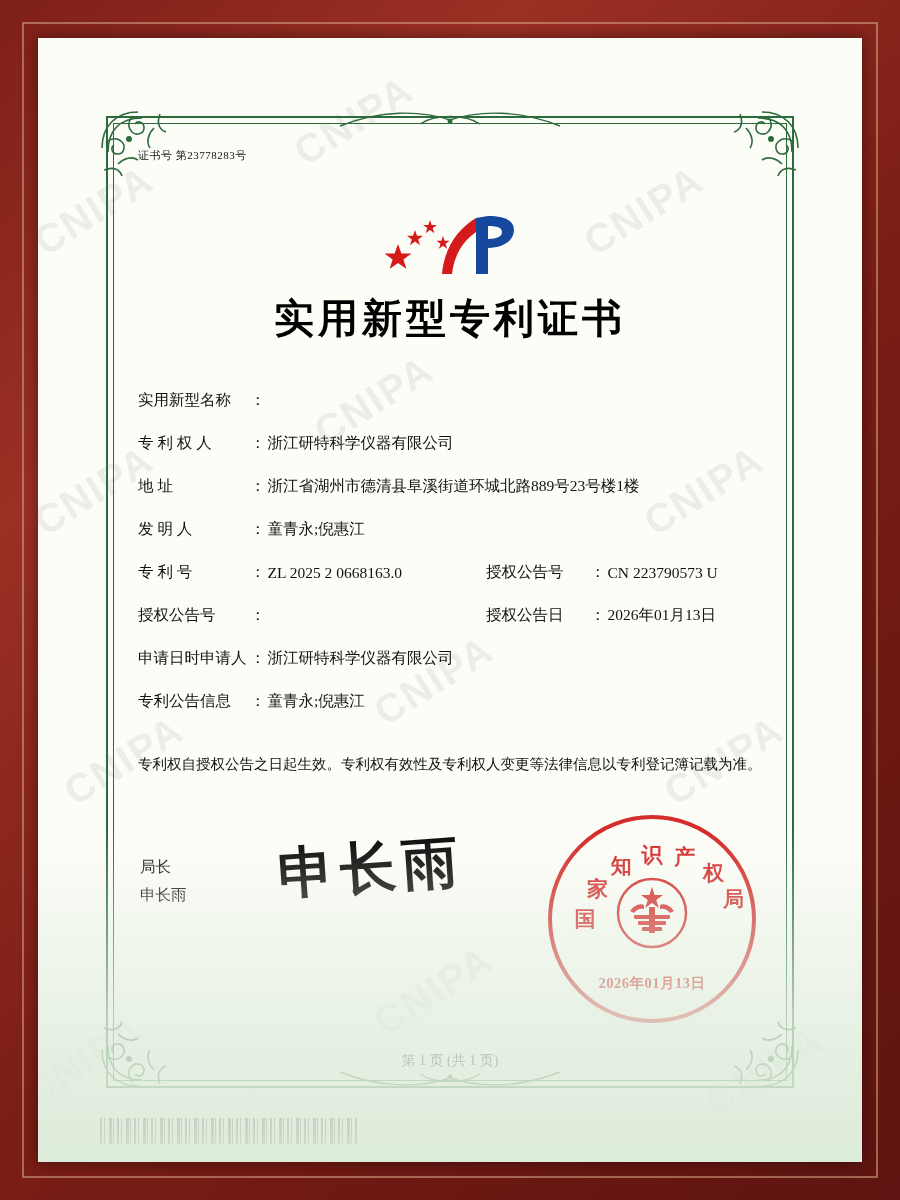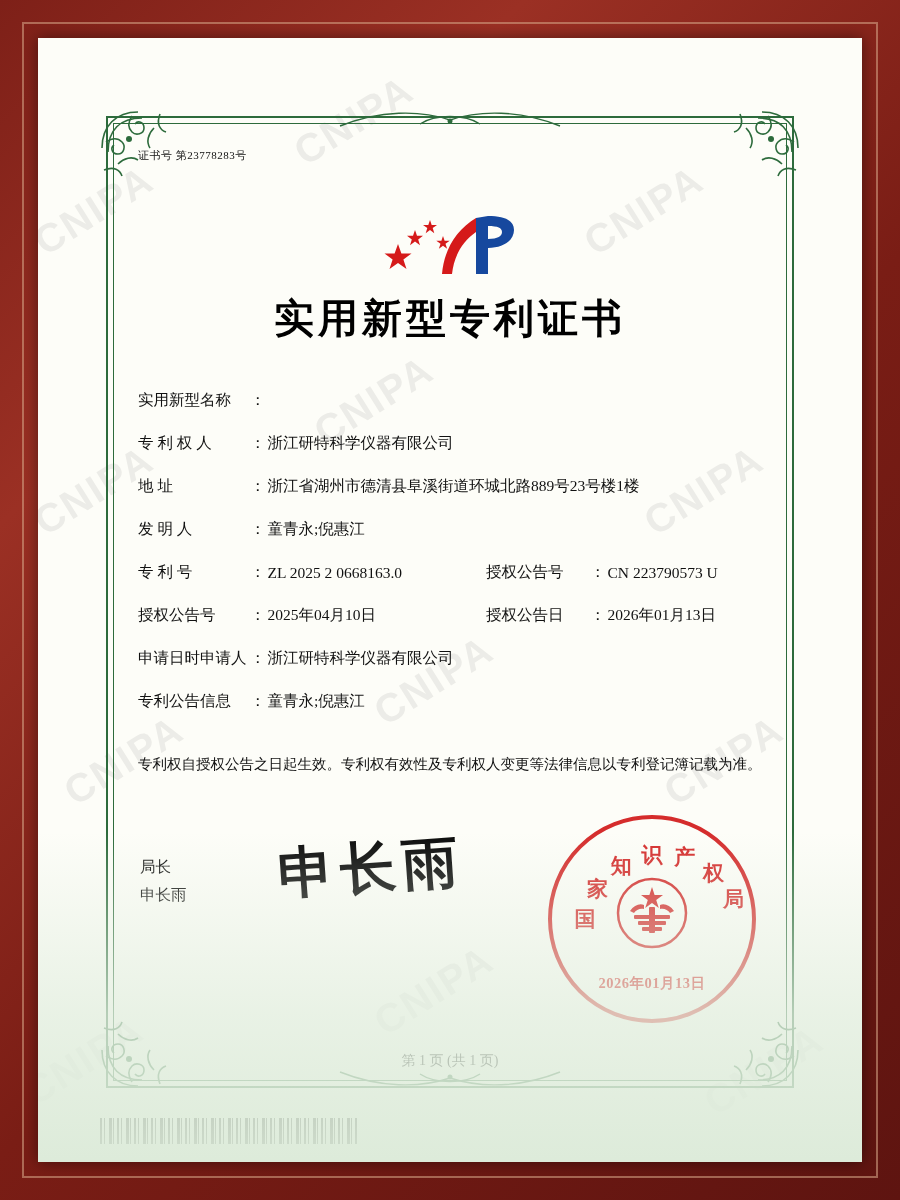--- a/index.html
+++ b/index.html
@@ -467,21 +467,20 @@
             <div class="label">授权公告号</div>
             <div class="colon">：</div>
             <div class="value">CN 223790573 U</div>
           </div>
         </div>
 
         <div class="row two-col">
           <div class="cell left">
             <div class="label">授权公告号</div>
             <div class="colon">：</div>
-            <div class="value">2025年04月10日</div>
           </div>
           <div class="cell right">
             <div class="label">授权公告日</div>
             <div class="colon">：</div>
             <div class="value">2026年01月13日</div>
           </div>
         </div>
 
         <div class="row">
           <div class="label">申请日时申请人</div>

